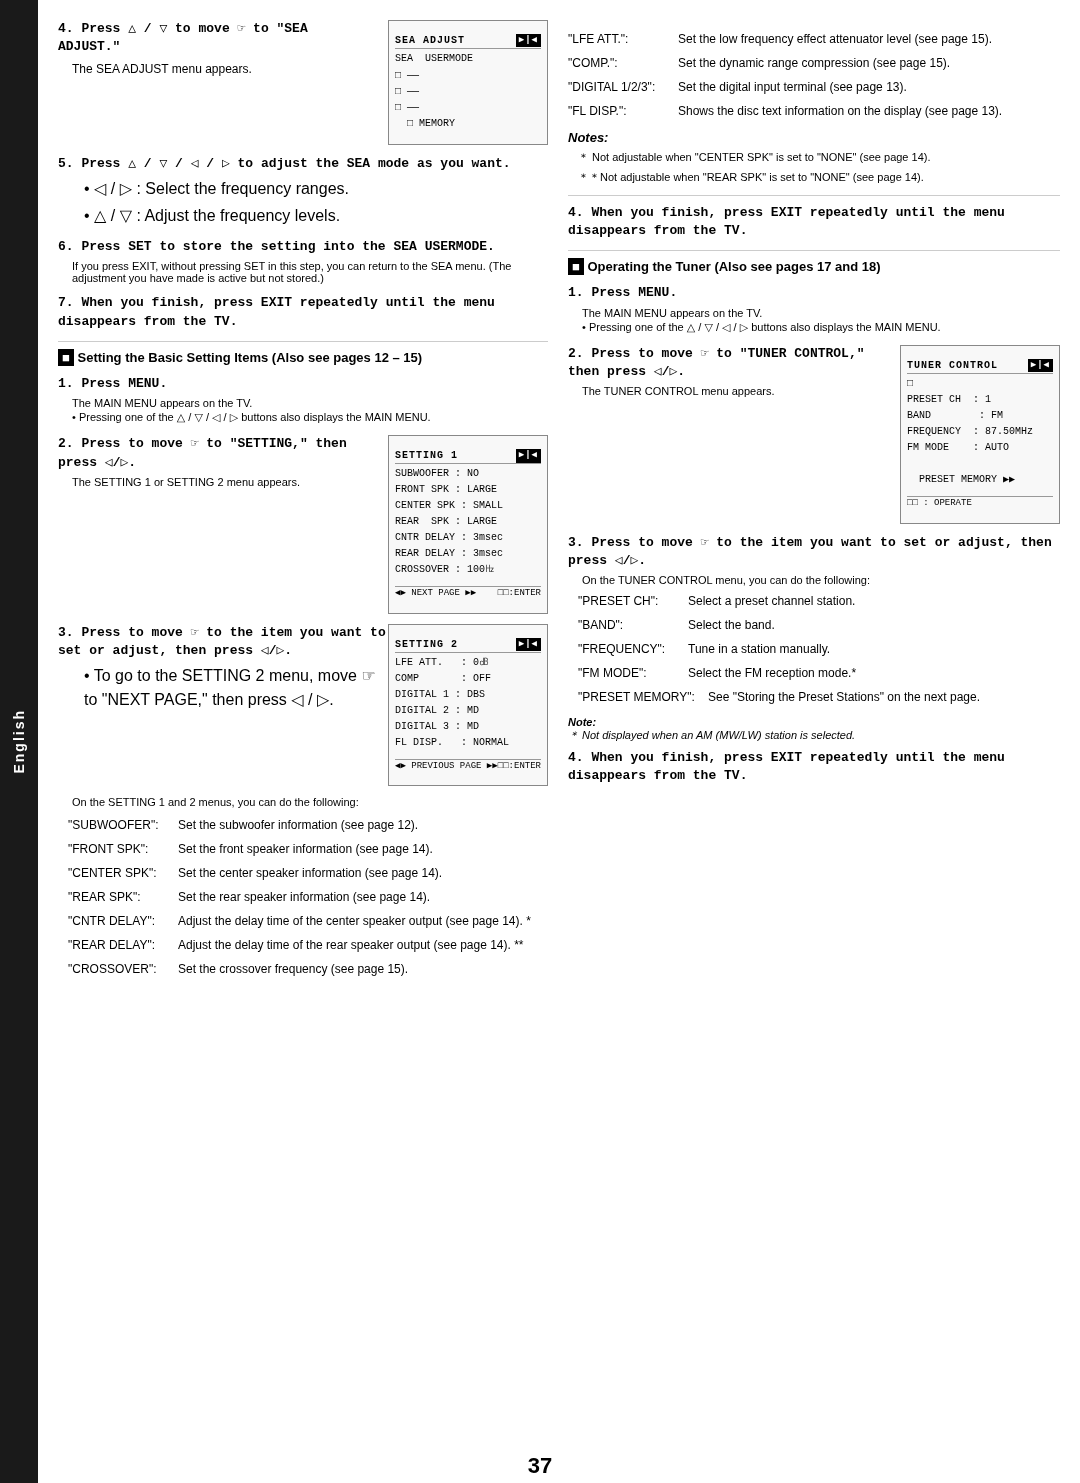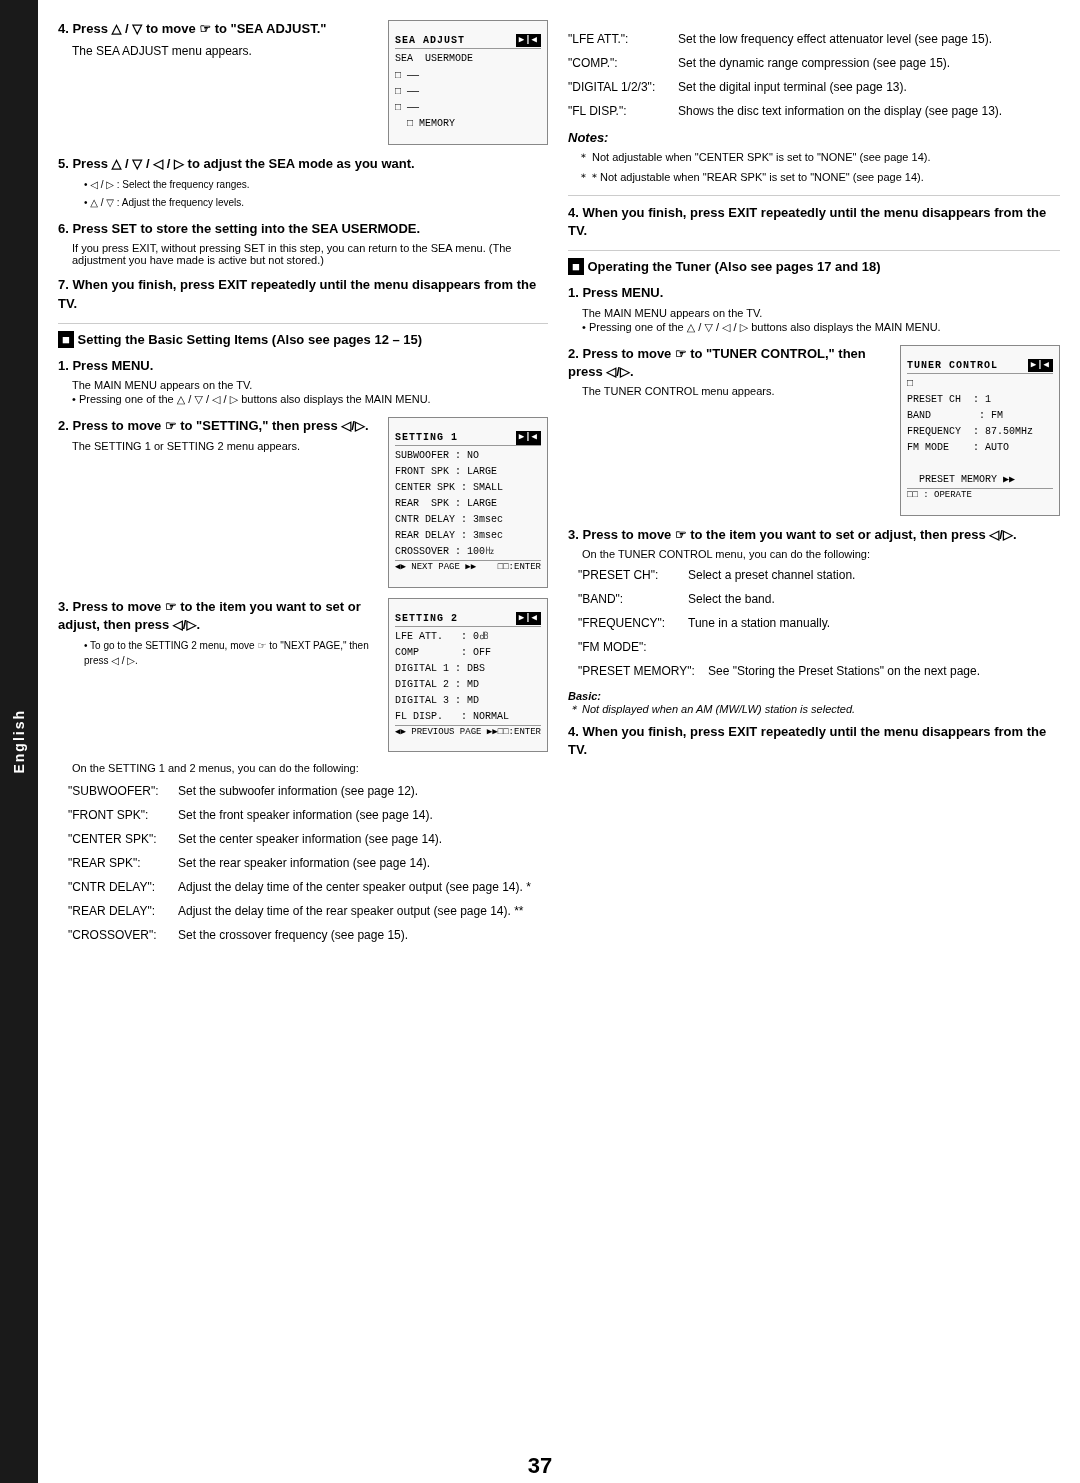--- a/index.html
+++ b/index.html
@@ -42,20 +42,21 @@
       max-width: 490px;
     }
     .right-col {
       flex: 1;
     }
     .step-heading {
       font-weight: bold;
       font-size: 13px;
       margin-bottom: 4px;
       line-height: 1.4;
+      font-family: Liberation Mono, monospace;
     }
     .step-body {
       font-size: 12px;
       margin-bottom: 8px;
       line-height: 1.5;
       margin-left: 14px;
     }
     .step-block {
       margin-bottom: 10px;
     }
@@ -91,28 +92,28 @@
       background: #000;
       color: #fff;
       padding: 0 3px;
     }
     .menu-screen .screen-content {
       font-size: 10px;
       line-height: 1.6;
     }
     .menu-screen .screen-footer {
       border-top: 1px solid #999;
-      margin-top: 0;
+      margin-top: 8px;
       font-size: 9px;
       display: flex;
       justify-content: space-between;
     }
     .bullet-item {
       margin-left: 12px;
-      font-size: 10px;
+      font-size: 16px;
       margin-bottom: 3px;
       line-height: 1.5;
     }
     .bullet-item::before {
       content: "• ";
     }
     .notes-section {
       margin-top: 8px;
       margin-bottom: 10px;
     }
@@ -444,30 +445,31 @@
         <div class="table-row-item">
           <span class="table-key">"BAND":</span>
           <span class="table-val">Select the band.</span>
         </div>
         <div class="table-row-item">
           <span class="table-key">"FREQUENCY":</span>
           <span class="table-val">Tune in a station manually.</span>
         </div>
         <div class="table-row-item">
           <span class="table-key">"FM MODE":</span>
+          <span class="table-val">Select the FM reception mode.*</span>
         </div>
         <div class="table-row-item">
           <span class="table-key" style="min-width:130px;">"PRESET MEMORY":</span>
           <span class="table-val">See "Storing the Preset Stations" on the next page.</span>
         </div>
       </div>
     </div>
 
     <div class="note-single">
-      <strong>Basic:</strong><br>
+      <strong>Note:</strong><br>
       <span>＊  Not displayed when an AM (MW/LW) station is selected.</span>
     </div>
 
     <div class="step-block">
       <div class="step-heading bold">4.  When you finish, press EXIT repeatedly until the menu disappears from the TV.</div>
     </div>
 
   </div>
 
 </div>

